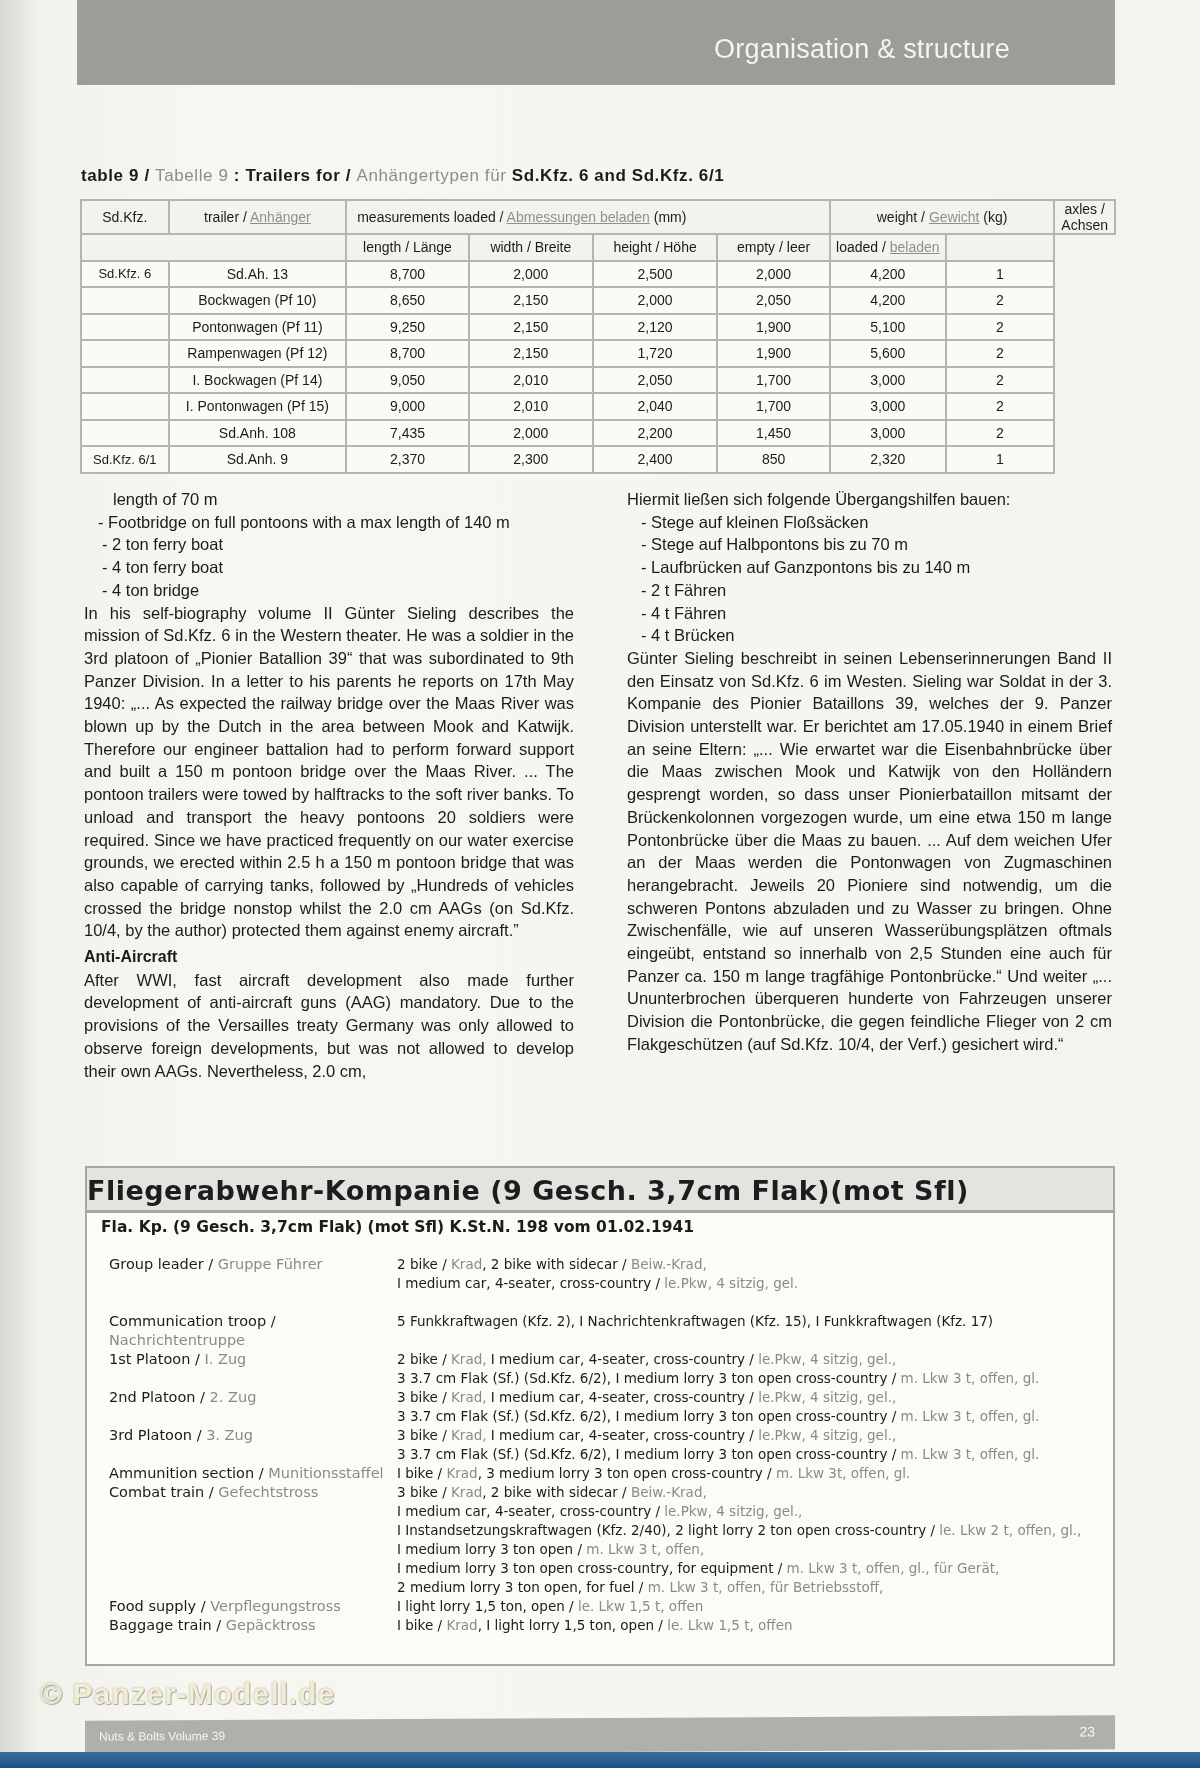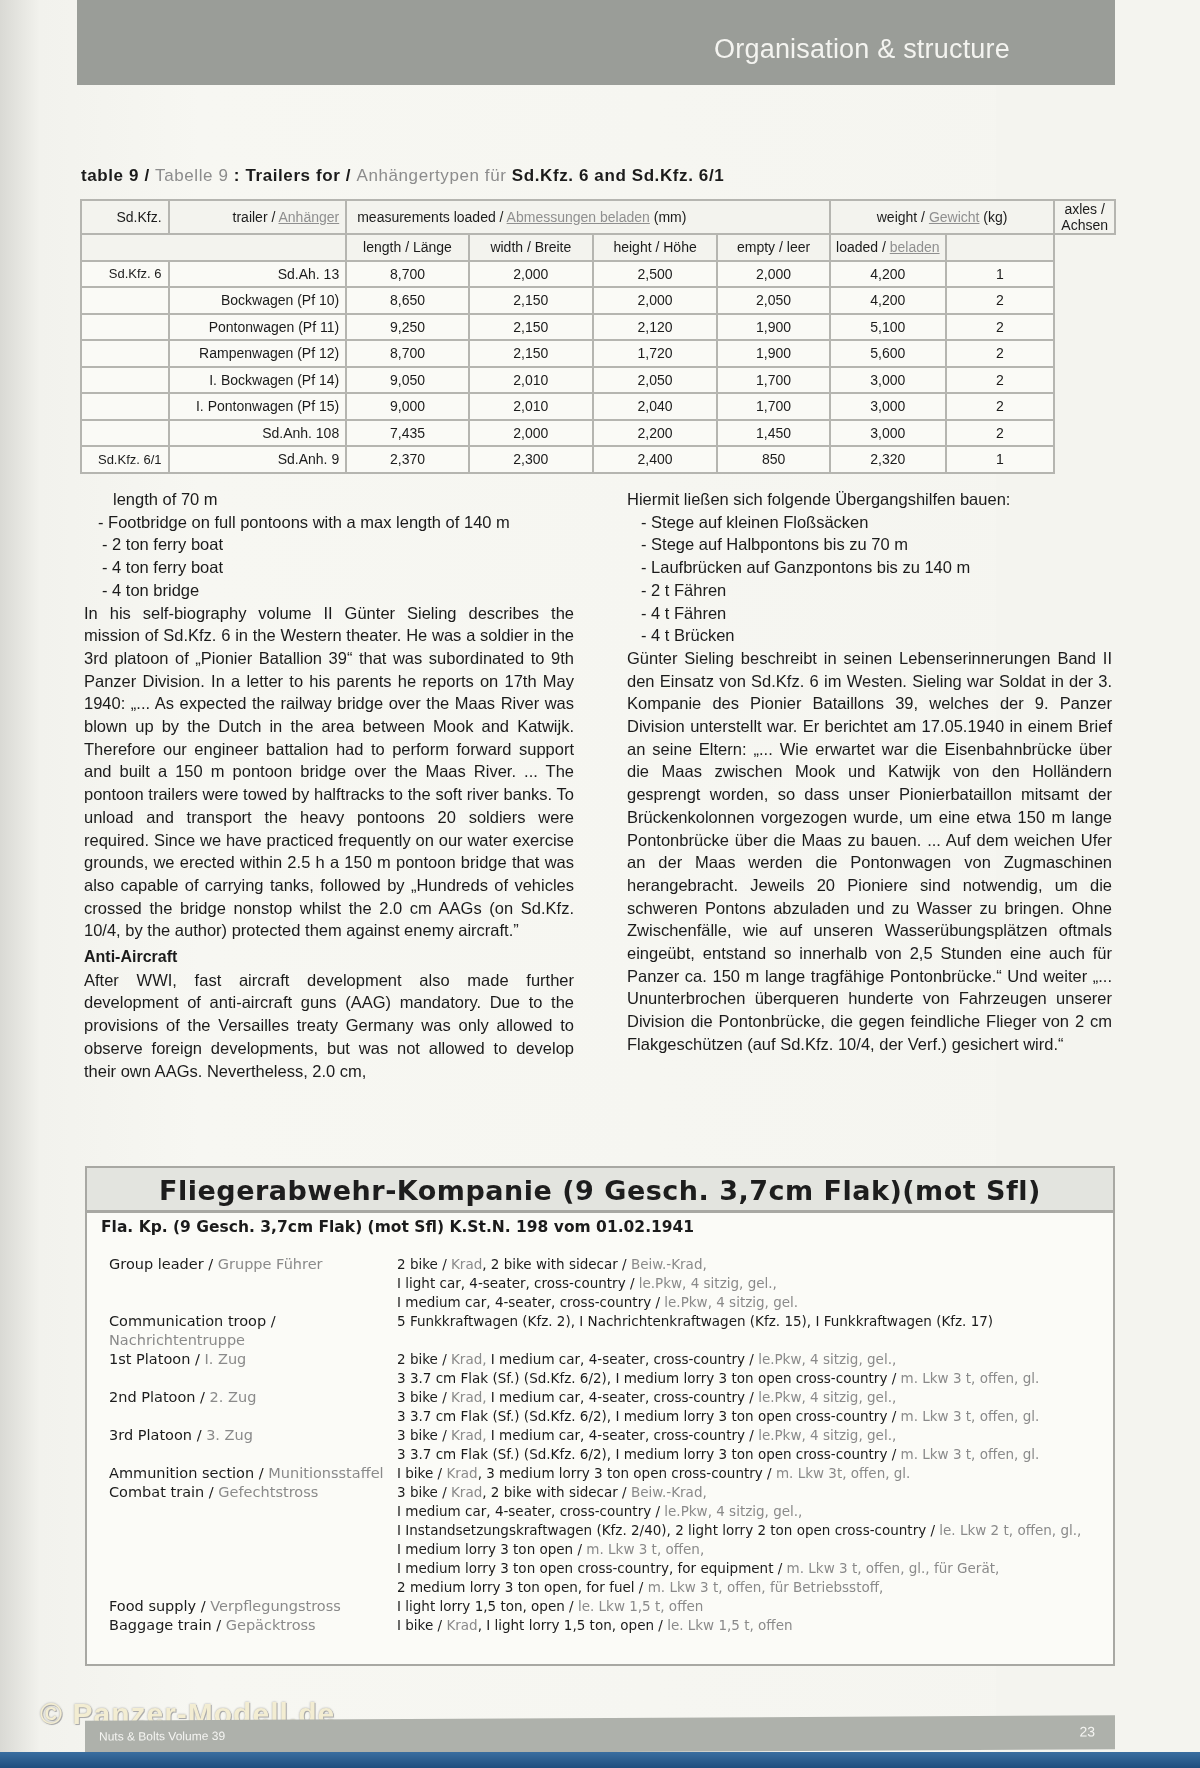--- a/index.html
+++ b/index.html
@@ -29,41 +29,41 @@
   }
   .table-caption .gray-n { color: #8c8c8c; font-weight: normal; }
   table.trailers {
     position: absolute; left: 80px; top: 199px; width: 1036px;
     border-collapse: collapse; font-size: 14px;
   }
   table.trailers td {
     border: 2px solid #b5b5b0; height: 26.5px; padding: 0 6px;
     text-align: center; background: #fafaf6;
   }
-  table.trailers td.l { text-align: right; }
+  table.trailers td.l { text-align: center; }
   table.trailers .hdr td { background: #f3f3ee; }
   table.trailers .gray { color: #8f8f8f; text-decoration: underline; }
   .col {
     position: absolute; font-size: 16.5px; line-height: 22.7px; text-align: justify;
   }
   .col-left { left: 84px; top: 488px; width: 490px; }
   .col-right { left: 627px; top: 488px; width: 485px; }
   .col .p { text-align: justify; text-align-last: left; }
   .col .indent { padding-left: 29px; }
   .col .bullet { padding-left: 14px; }
   .col .bullet2 { padding-left: 18px; }
   .col .heading { font-weight: bold; margin-top: 4px; font-size: 16px; }
   .org-box {
     position: absolute; left: 85px; top: 1166px; width: 1030px; height: 500px;
     border: 2px solid #a8a8a3; background: #fbfbf7;
   }
   .org-title {
     height: 45px; background: #e3e4df; border-bottom: 3px solid #a8a8a3;
     font-family: "DejaVu Sans", sans-serif; font-weight: bold;
-    font-size: 27px; text-align: center; line-height: 45px; color: #1d1d1d;
+    font-size: 27px; line-height: 45px; color: #1d1d1d;
     letter-spacing: 0.5px;
   }
   .org-subtitle {
     position: absolute; left: 14px; top: 50px;
     font-family: "DejaVu Sans", sans-serif; font-weight: bold; font-size: 15.5px;
   }
   .org-rows { position: absolute; left: 0; top: 87px; width: 100%; font-size: 14.5px; font-family: "DejaVu Sans", sans-serif; }
   .org-row { position: absolute; left: 0; width: 100%; }
   .org-label { position: absolute; left: 22px; width: 280px; line-height: 19px; }
   .org-items { position: absolute; left: 310px; width: 710px; line-height: 19px; white-space: nowrap; font-size: 13.5px; }
@@ -76,21 +76,20 @@
   .footer-right { position: absolute; right: 20px; top: 8px; font-size: 14px; color: #f5f5f2; }
   .bottom-edge {
     position: absolute; left: 0; top: 1752px; width: 1200px; height: 16px;
     background: linear-gradient(180deg, #3a6ea0, #1f4e7e);
   }
   .watermark {
     position: absolute; left: 40px; top: 1677px;
     font-size: 30px; font-weight: bold; color: #f3edd2;
     text-shadow: 0 0 2px #9d9d9d, 1px 1px 0 #b0b0b0;
     letter-spacing: 1px;
-    margin-top: 20px;
   }
 </style>
 </head>
 <body>
 
 <div class="page">
 
   <div class="header-band">
     <span class="header-title">Organisation &amp; structure</span>
   </div>
@@ -235,21 +234,20 @@
   </div>
 
   <div class="org-box">
     <div class="org-title">Fliegerabwehr-Kompanie (9 Gesch. 3,7cm Flak)(mot Sfl)</div>
     <div class="org-subtitle">Fla. Kp. (9 Gesch. 3,7cm Flak) (mot Sfl)  K.St.N. 198  vom 01.02.1941</div>
     <div class="org-rows" id="org-rows">
         <div class="org-row" style="top: 0px;">
           <div class="org-label"><span>Group leader / </span><span class="g">Gruppe Führer</span></div>
           <div class="org-items">
             <div><span>2 bike / </span><span class="g">Krad</span><span>, 2 bike with sidecar / </span><span class="g">Beiw.-Krad,</span></div>
-            <div><span>I light car, 4-seater, cross-country / </span><span class="g">le.Pkw, 4 sitzig, gel.,</span></div>
             <div><span>I medium car, 4-seater, cross-country / </span><span class="g">le.Pkw, 4 sitzig, gel.</span></div>
           </div>
         </div>
         <div class="org-row" style="top: 57px;">
           <div class="org-label"><span>Communication troop / </span><br><span class="g">Nachrichtentruppe</span></div>
           <div class="org-items">
             <div><span>5 Funkkraftwagen (Kfz. 2), I Nachrichtenkraftwagen (Kfz. 15), I Funkkraftwagen (Kfz. 17)</span></div>
           </div>
         </div>
         <div class="org-row" style="top: 95px;">

